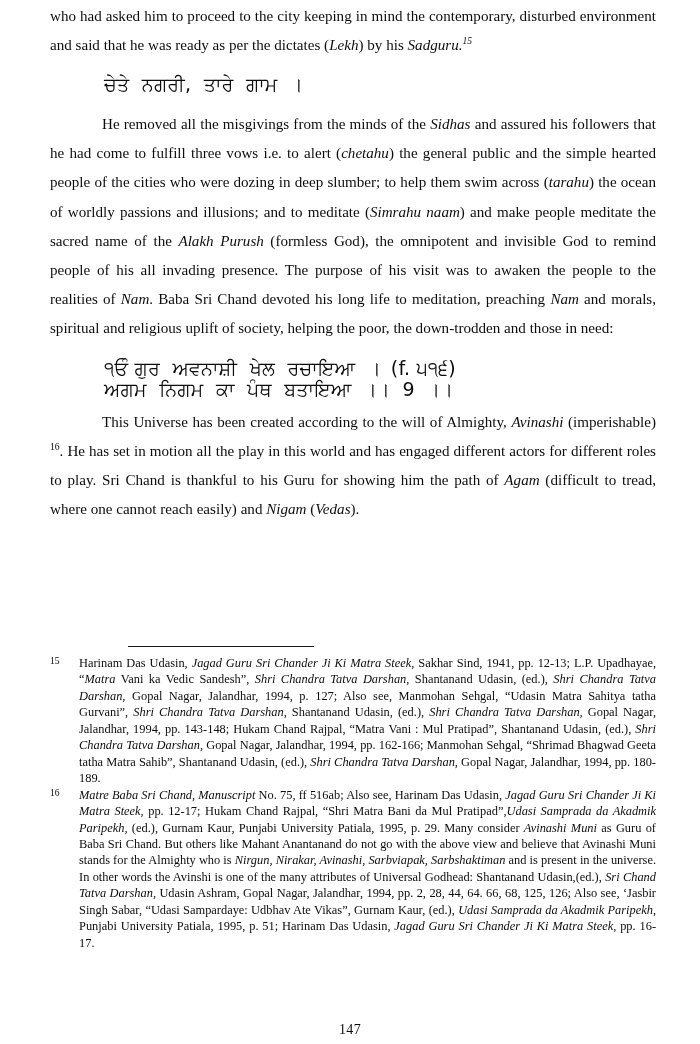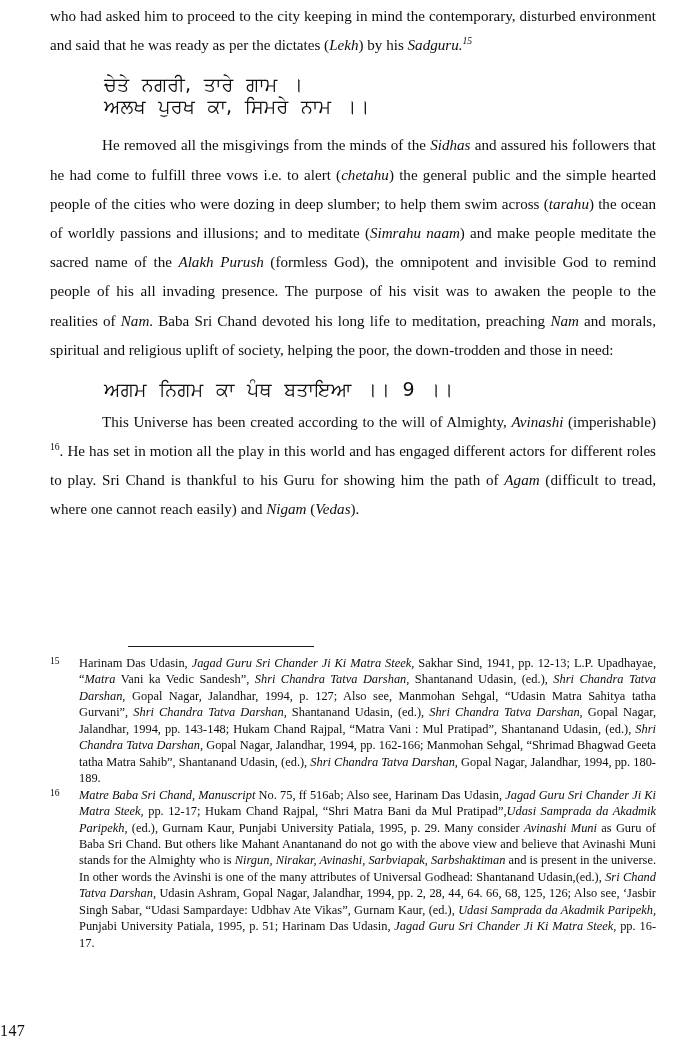--- a/index.html
+++ b/index.html
@@ -96,51 +96,52 @@
     width: 20px;
     font-size: 9.6px;
     line-height: 12px;
     text-align: left;
   }
   .page-number {
     position: absolute;
     left: 0;
     top: 1022px;
     width: 700px;
-    font-size: 16px;
+    text-align: center;
+    font-size: 14px;
     letter-spacing: 0.4px;
   }
 </style>
 </head>
 <body>
 
 <div class="page">
 
   <div class="body-area">
 
     <p class="body-par cont" style="padding-top:2px;">
       <span>who had asked him to proceed to the city keeping in mind the contemporary, disturbed environment and said that he was ready as per the dictates (</span><i>Lekh</i><span>) by his </span><i>Sadguru.</i><sup class="fnref ital">15</sup>
     </p>
 
     <div class="gap-before-quote"></div>
 
     <div class="quote">
       <div class="gline">ਚੇਤੇ  ਨਗਰੀ,  ਤਾਰੇ  ਗਾਮ  ।</div>
-      <div class="gline">ਅਲਖ  ਪੁਰਖ  ਕਾ,  ਸਿਮਰੇ  ਨਾਮ  ।।</div>
     </div>
 
     <div class="gap-after-quote"></div>
 
     <p class="body-par indent">
       <span>He removed all the misgivings from the minds of the </span><i>Sidhas</i><span> and assured his followers that he had come to fulfill three vows i.e. to alert (</span><i>chetahu</i><span>) the general public and the simple hearted people of the cities who were dozing in deep slumber; to help them swim across (</span><i>tarahu</i><span>) the ocean of worldly passions and illusions; and to meditate (</span><i>Simrahu naam</i><span>) and make people meditate the sacred name of the </span><i>Alakh Purush</i><span> (formless God), the omnipotent and invisible God to remind people of his all invading presence. The purpose of his visit was to awaken the people to the realities of </span><i>Nam</i><span>. Baba Sri Chand devoted his long life to meditation, preaching </span><i>Nam</i><span> and morals, spiritual and religious uplift of society, helping the poor, the down-trodden and those in need:</span>
     </p>
 
     <div class="gap-before-quote"></div>
 
     <div class="quote">
+      <div class="gline"><span>੧ਓੰ ਗੁਰ  ਅਵਨਾਸ਼ੀ  ਖੇਲ  ਰਚਾਇਆ  ।</span><span style="font-family:'Liberation Serif',serif;">  </span><span>(f. ੫੧੬)</span></div>
       <div class="gline">ਅਗਮ  ਨਿਗਮ  ਕਾ  ਪੰਥ  ਬਤਾਇਆ  ।।  9  ।।</div>
     </div>
 
     <div class="gap-small"></div>
 
     <p class="body-par indent">
       <span>This Universe has been created according to the will of Almighty, </span><i>Avinashi</i><span> (imperishable) </span><sup class="fnref">16</sup><span>. He has set in motion all the play in this world and has engaged different actors for different roles to play. Sri Chand is thankful to his Guru for showing him the path of </span><i>Agam</i><span> (difficult to tread, where one cannot reach easily) and </span><i>Nigam</i><span> (</span><i>Vedas</i><span>).</span>
     </p>
 
   </div>

